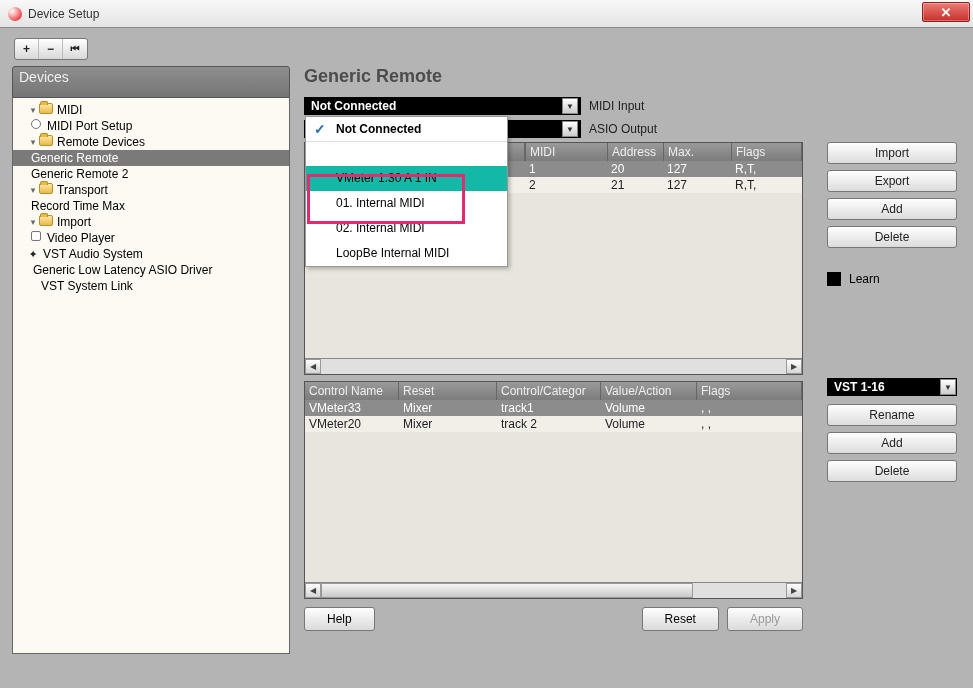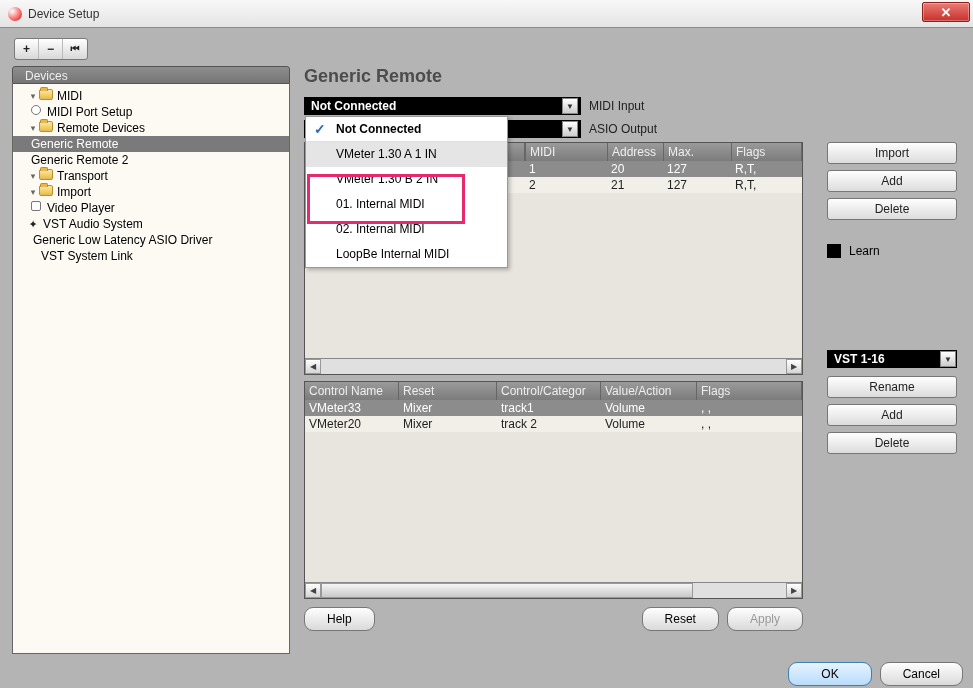--- a/index.html
+++ b/index.html
@@ -17,21 +17,21 @@
   
   .mini-toolbar { display:inline-flex; border:1px solid #7a7a7a; background:linear-gradient(#fff,#d8d8d8); border-radius:3px; margin:2px 0 6px 2px; box-shadow:0 1px 0 #fff inset;}
   .mini-toolbar div { width:24px; height:20px; display:flex;align-items:center;justify-content:center; border-right:1px solid #bbb; font-weight:bold; color:#222;}
   .mini-toolbar div:last-child{border-right:none; font-size:10px;}
 
   
   .cols { display:flex; height: 588px; gap:0;}
   
   
   .left-panel { width:278px; display:flex; flex-direction:column;}
-  .panel-header { height:18px; background: linear-gradient(#8e8e8e,#757575); color:#eee; font-size:12px; padding:2px 12px; border:1px solid #555; border-radius:3px 3px 0 0;}
+  .panel-header { height:32px; background: linear-gradient(#8e8e8e,#757575); color:#eee; font-size:14px; padding:2px 6px; border:1px solid #555; border-radius:3px 3px 0 0;}
   .tree { flex:1; background:#fdfaf3; border:1px solid #666; border-top:none; overflow:auto; padding:4px 0;}
   .tree-row { display:flex; align-items:center; height:16px; padding-left:4px; white-space:nowrap;}
   .tree-row .exp { width:12px; text-align:center; color:#666; font-size:9px;}
   .tree-row .icon { width:16px; height:14px; margin-right:2px;}
   .folder-icon { background: linear-gradient(#ffe9a0,#e8b94a); border:1px solid #b8902c; border-radius:2px; width:14px;height:11px; position:relative;}
   .folder-icon::before{content:'';position:absolute;top:-3px;left:0;width:6px;height:3px;background:#e8b94a;border:1px solid #b8902c;border-bottom:none;border-radius:2px 2px 0 0;}
   .leaf-icon { width:10px;height:10px; border:1px solid #777; border-radius:2px; background:#fff; margin-left:2px;}
   .tree-row .label { }
   .tree-row.selected { background:#7a7a7a; color:#fff;}
   .indent-1 { padding-left:14px;}
@@ -80,21 +80,21 @@
   .wbtn { height:22px; background:linear-gradient(#fefefe,#dcdcdc); border:1px solid #777; border-radius:3px; margin-bottom:6px; display:flex;align-items:center;justify-content:center; color:#222;}
   .learn-row{display:flex;align-items:center;margin-top:18px;}
   .learn-box{width:14px;height:14px;background:#000;border:1px solid #000;margin-right:8px;}
   
   .vst-combo { height:18px; background:#000; color:#fff; font-weight:bold; display:flex;align-items:center; padding-left:6px; border:1px solid #000; margin-bottom:8px; margin-top:2px;}
   .vst-combo .arrow{margin-left:auto;width:16px;height:16px;background:linear-gradient(#fff,#ccc);border:1px solid #888;display:flex;align-items:center;justify-content:center;font-size:8px;color:#333;}
 
   
   .bottom-row1 { display:flex; margin-top:8px;}
   .bottom-row2 { display:flex; justify-content:flex-end; margin-top:8px; gap:8px; padding-right:2px;}
-  .lbtn { height:24px; padding:0 22px; background:linear-gradient(#fefefe,#dadada); border:1px solid #777; border-radius:9px; display:flex;align-items:center;justify-content:center;}
+  .lbtn { height:24px; padding:0 22px; background:linear-gradient(#fefefe,#dadada); border:1px solid #777; border-radius:3px; display:flex;align-items:center;justify-content:center;}
   .lbtn.primary { background:linear-gradient(#e7f3fe,#b9dcfb); border-color:#3c7fb1; padding:0 32px;}
   .lbtn.disabled { color:#9a9a9a;}
 </style>
 </head>
 <body>
 
 <div class="titlebar">
   <div class="app-icon"></div>
   <div class="title">Device Setup</div>
   <div class="close-btn">✕</div>
@@ -138,20 +138,23 @@
           </div>
         <div class="tree-row indent-2">
             <span class="label" style="margin-left:2px;">Generic Remote 2</span>
           </div>
         <div class="tree-row indent-1">
             <span class="exp">▾</span>
             <span class="icon">
               <div class="folder-icon"></div>
             </span>
             <span class="label">Transport</span>
+          </div>
+        <div class="tree-row indent-2">
+            <span class="label" style="margin-left:2px;">Record Time Max</span>
           </div>
         <div class="tree-row indent-1">
             <span class="exp">▾</span>
             <span class="icon">
               <div class="folder-icon"></div>
             </span>
             <span class="label">Import</span>
           </div>
         <div class="tree-row indent-2">
             <span class="icon">
@@ -263,56 +266,50 @@
           <div class="bottom-row1">
             <div class="lbtn">Help</div>
             <div style="flex:1"></div>
             <div class="lbtn" style="margin-right:8px;">Reset</div>
             <div class="lbtn disabled">Apply</div>
           </div>
         </div>
 
         <div class="side-btns">
           <div class="wbtn">Import</div>
+          <div class="wbtn">Export</div>
           <div class="wbtn">Add</div>
           <div class="wbtn">Delete</div>
           <div class="learn-row">
             <div class="learn-box"></div>
             <span>Learn</span>
           </div>
           <div style="height:90px;"></div>
           <div class="vst-combo">
             <span>VST 1-16</span>
             <div class="arrow">▼</div>
           </div>
           <div class="wbtn">Rename</div>
           <div class="wbtn">Add</div>
           <div class="wbtn">Delete</div>
         </div>
       </div>
     </div>
   </div>
 
   
-  <div class="bottom-row2">
-    <div class="lbtn primary">OK</div>
-    <div class="lbtn">Cancel</div>
-  </div>
 </div>
 
 <div class="dropdown-popup">
   <div class="dd-item bold sep">
       <span class="dd-check">✓</span>
       <span>Not Connected</span>
     </div>
-  <div class="dd-item" style="background:#e5e5e5;">
+  <div class="dd-item" style="background:#14b8a6;margin-top:24px;">
       <span>VMeter 1.30 A 1 IN</span>
-    </div>
-  <div class="dd-item">
-      <span>VMeter 1.30 B 2 IN</span>
     </div>
   <div class="dd-item">
       <span>01. Internal MIDI</span>
     </div>
   <div class="dd-item">
       <span>02. Internal MIDI</span>
     </div>
   <div class="dd-item">
       <span>LoopBe Internal MIDI</span>
     </div>

